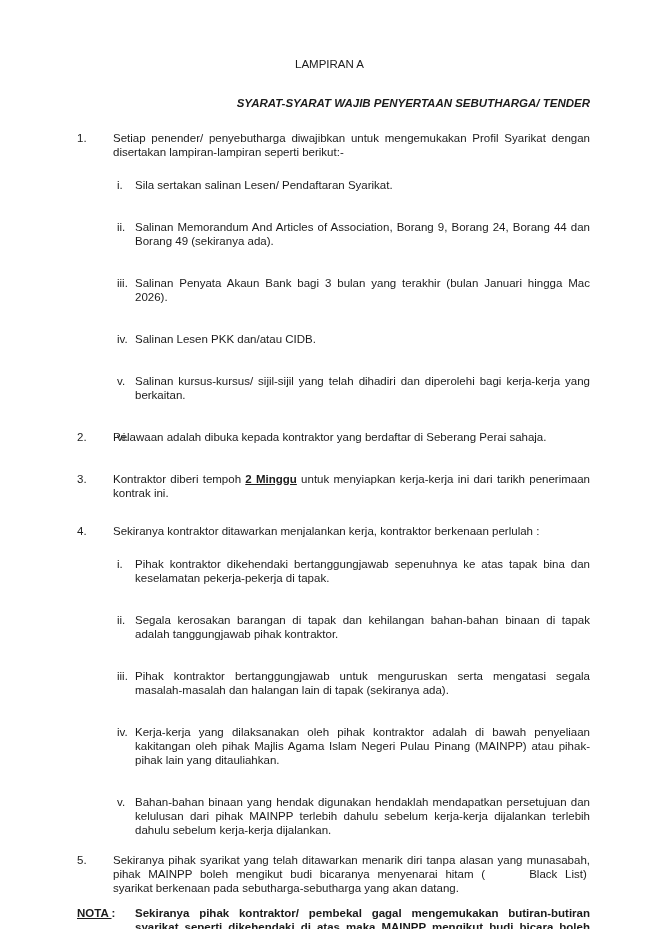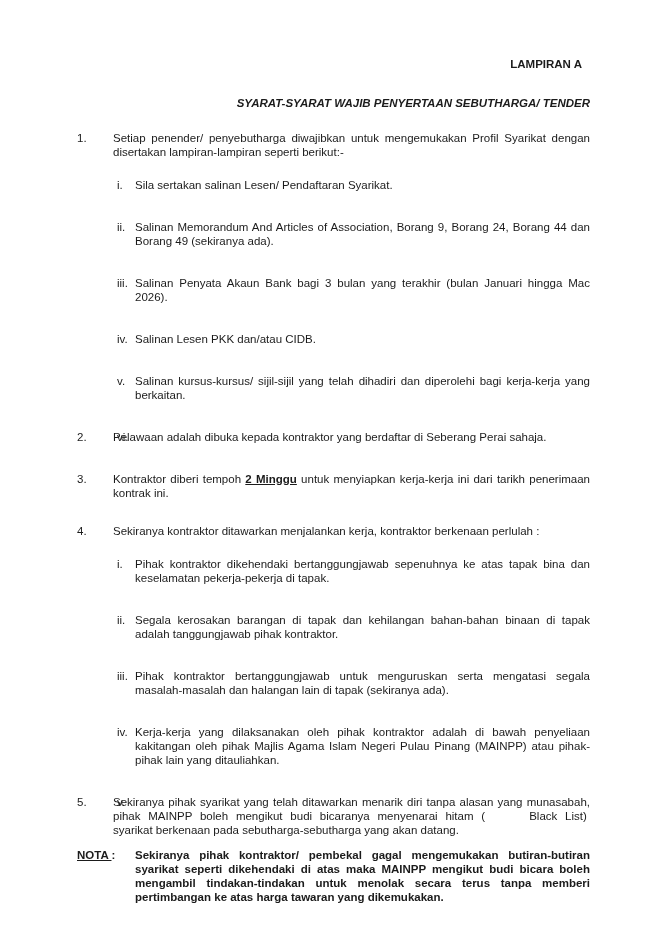--- a/index.html
+++ b/index.html
@@ -4,21 +4,21 @@
 <style>
   html,body{margin:0;padding:0;background:#ffffff;}
   .page{
     width:663px;height:929px;background:#ffffff;box-sizing:border-box;
     padding:57px 73px 0 77px;
     font-family:"Liberation Sans",sans-serif;
     font-size:11.5px;line-height:14px;color:#1b1b1b;
     overflow:hidden;
   }
   p{margin:0;}
-  .lamp{font-weight:bold;text-align:right;padding-right:8px;}
+  .lamp{font-weight:normal;text-align:center;padding-right:8px;}
   .title{font-weight:bold;font-style:italic;text-align:right;margin-top:25px;}
   .block{position:relative;margin-top:28px;}
   .block.first-item{margin-top:21px;}
   .block.first-sub{margin-top:19px;}
   .block.sec4{margin-top:24px;}
   .block.sec5{margin-top:16px;}
   .block.nota{margin-top:11px;font-weight:bold;}
   .num{position:absolute;left:0;top:0;}
   .rnum{position:absolute;left:40px;top:0;}
   .t1{margin-left:36px;text-align:justify;}
@@ -93,20 +93,21 @@
   <section class="block">
     <span class="rnum">iii.</span>
     <p class="t2">Pihak kontraktor bertanggungjawab untuk menguruskan serta mengatasi segala masalah-masalah dan halangan lain di tapak (sekiranya ada).</p>
   </section>
   <section class="block">
     <span class="rnum">iv.</span>
     <p class="t2">Kerja-kerja yang dilaksanakan oleh pihak kontraktor adalah di bawah penyeliaan kakitangan oleh pihak Majlis Agama Islam Negeri Pulau Pinang (MAINPP) atau pihak-pihak lain yang ditauliahkan.</p>
   </section>
   <section class="block">
     <span class="rnum">v.</span>
+    <p class="t2">Bahan-bahan binaan yang hendak digunakan hendaklah mendapatkan persetujuan dan kelulusan dari pihak MAINPP terlebih dahulu sebelum kerja-kerja dijalankan terlebih dahulu sebelum kerja-kerja dijalankan.</p>
   </section>
 
   <section class="block sec5">
     <span class="num">5.</span>
     <p class="t1"><span class="keep">Sekiranya pihak syarikat yang telah ditawarkan menarik diri tanpa alasan yang munasabah, pihak MAINPP boleh mengikut budi bicaranya menyenarai hitam (</span><span class="it keep">Black List</span><span class="keep">)&nbsp; syarikat berkenaan pada sebutharga-sebutharga yang akan datang.</span></p>
   </section>
 
   <section class="block nota">
     <span class="num nlabel"><span class="u keep">NOTA </span><span class="keep">: </span></span>
     <p class="t2">Sekiranya pihak kontraktor/ pembekal gagal mengemukakan butiran-butiran syarikat seperti dikehendaki di atas maka MAINPP mengikut budi bicara boleh mengambil tindakan-tindakan untuk menolak secara terus tanpa memberi pertimbangan ke atas harga tawaran yang dikemukakan.</p>

